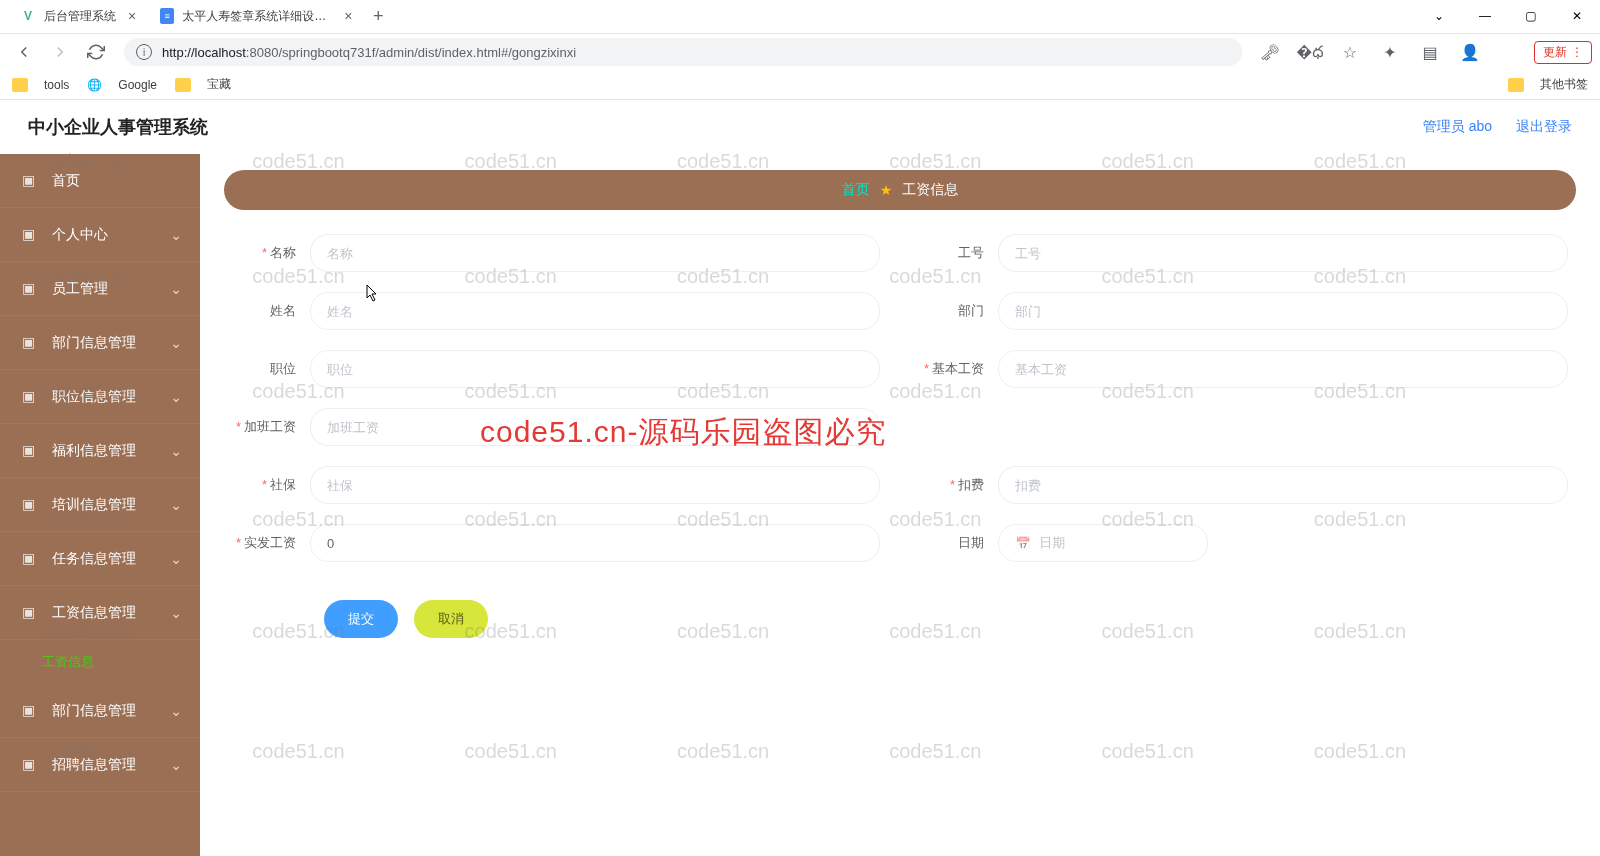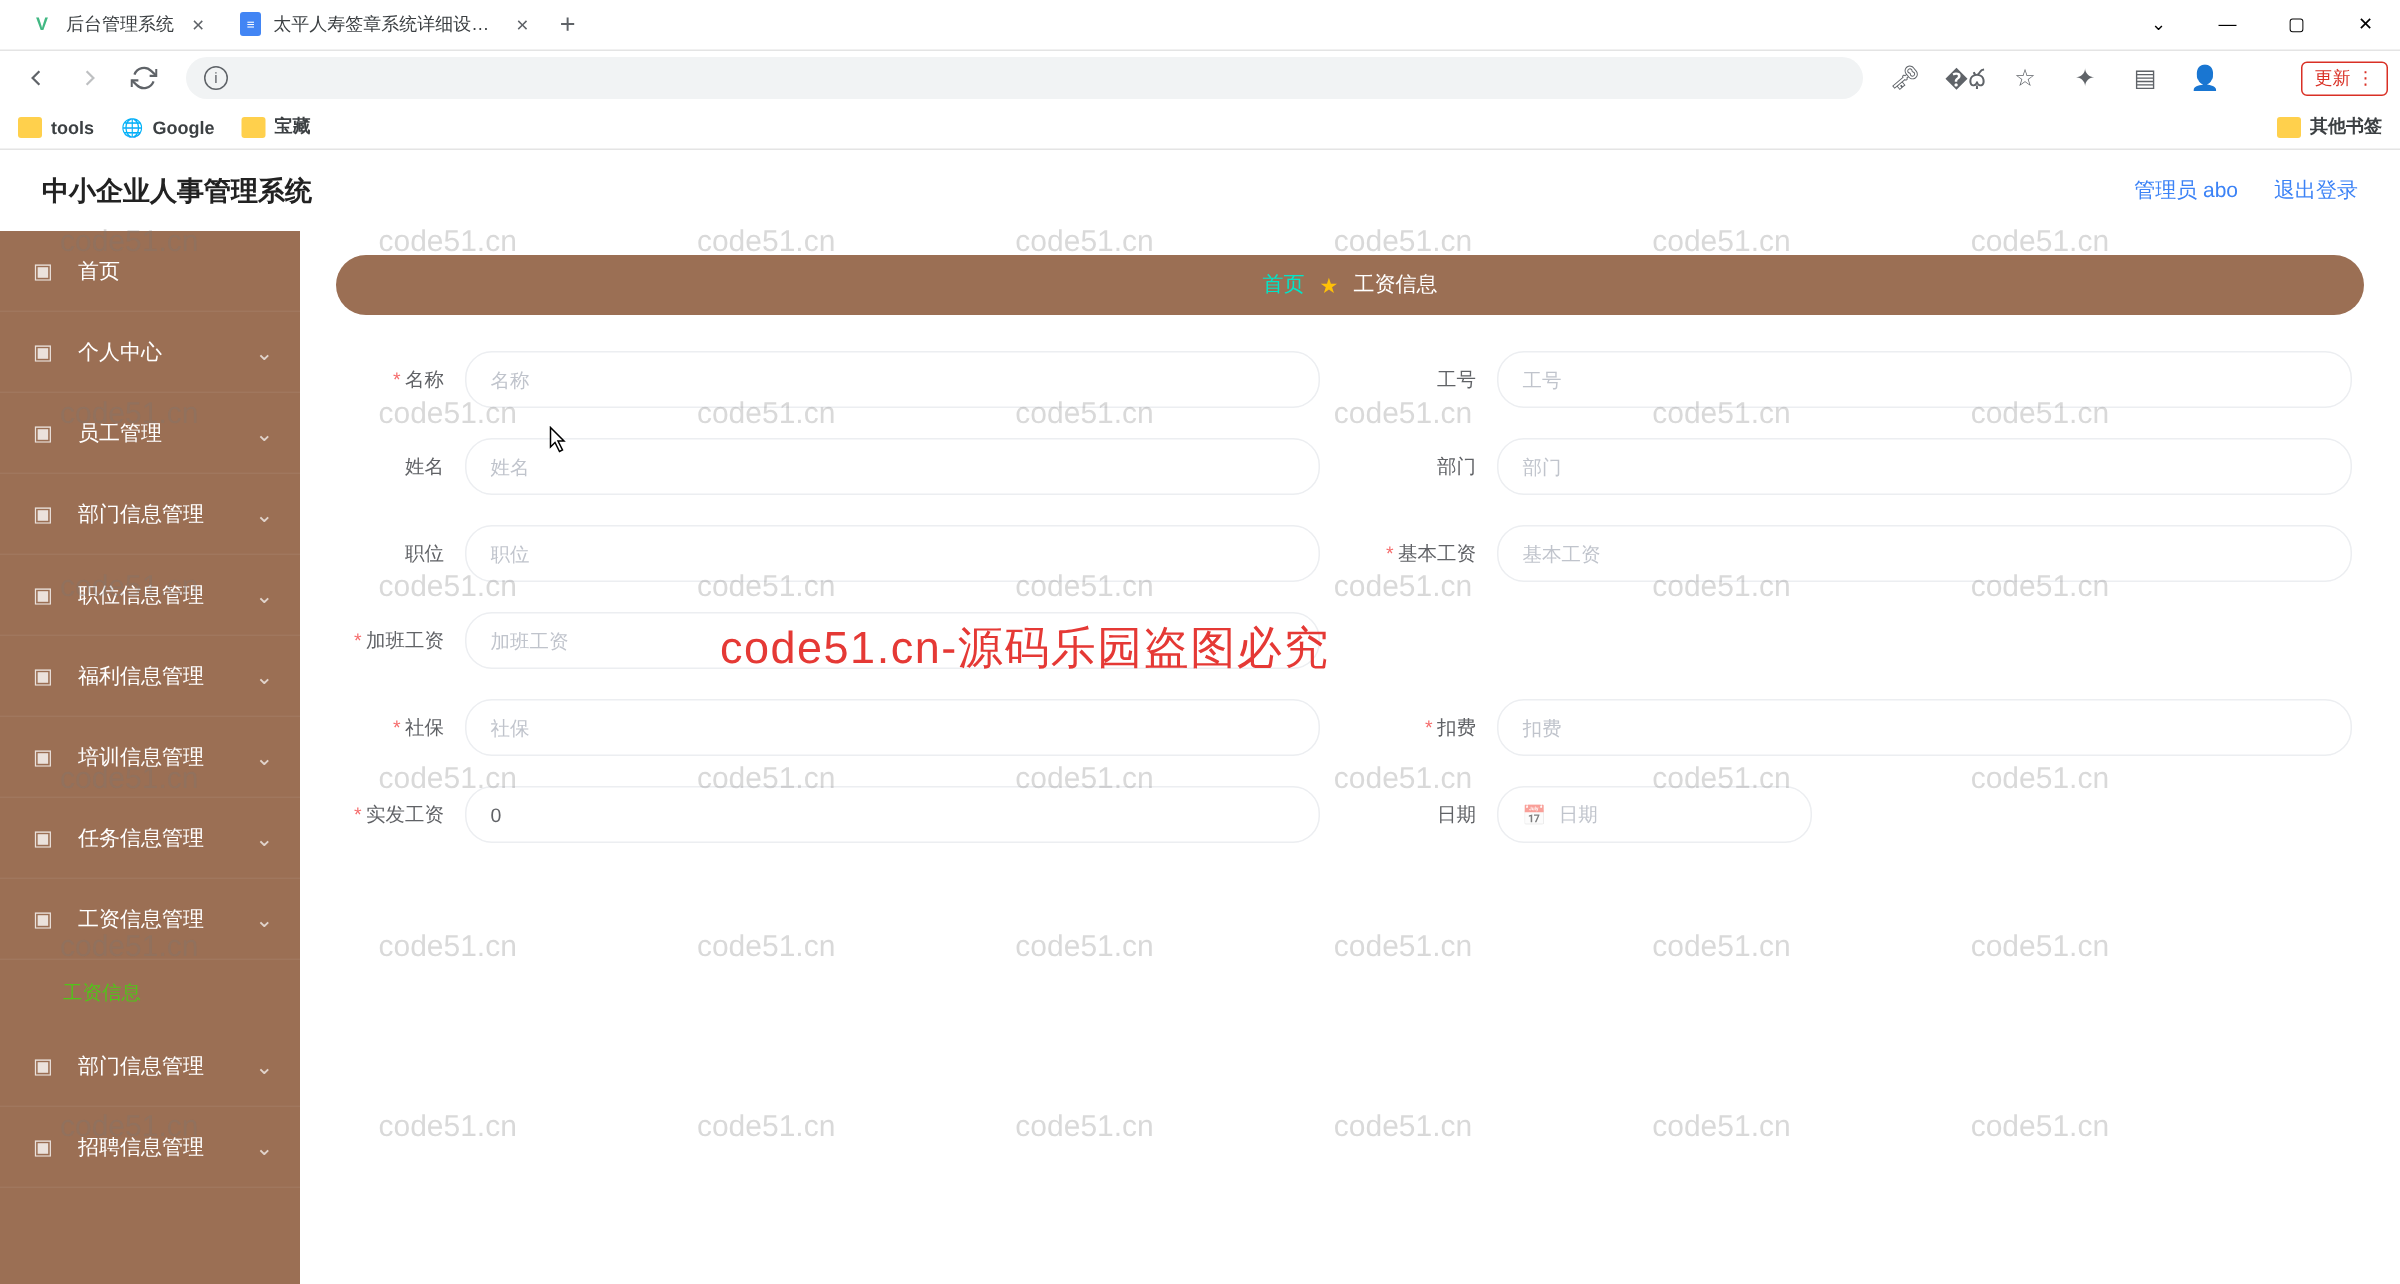--- a/index.html
+++ b/index.html
@@ -22,21 +22,21 @@
 .tbtn svg { width:18px; height:18px; }
 .addr { flex:1; height:28px; background:#f1f3f4; border-radius:14px; display:flex; align-items:center; padding:0 12px; font-size:13px; color:#5f6368; margin:0 8px; }
 .addr .info { width:16px; height:16px; border:1px solid #5f6368; border-radius:50%; display:flex; align-items:center; justify-content:center; font-size:10px; margin-right:10px; }
 .addr .url { color:#202124; }
 .addr .host { color:#202124; }
 .addr .path { color:#5f6368; }
 .tright { display:flex; align-items:center; gap:8px; }
 .updbtn { border:1px solid #d93025; color:#d93025; border-radius:4px; font-size:12px; padding:2px 8px; display:flex; align-items:center; gap:4px; cursor:pointer;margin-left:40px; }
 
 .bookbar { height:30px; display:flex; align-items:center; padding:0 12px; gap:18px; font-size:12px; color:#3c4043; border-bottom:1px solid #e4e4e4; }
-.bmark { display:flex; align-items:center; gap:6px; cursor:pointer;font-weight:bold; }
+.bmark { display:flex; align-items:center; gap:16px; cursor:pointer; }
 .bmark .folder { width:16px; height:14px; background:#ffd04c; border-radius:2px; }
 .bookbar .spacer { flex:1; }
 
 
 .appheader { height:54px; display:flex; align-items:center; padding:0 28px; justify-content:space-between; background:#fff; }
 .appheader .title { font-size:18px; font-weight:700; color:#222; }
 .appheader .right { display:flex; gap:24px; font-size:14px; color:#3b82f6; }
 .appheader .right span { cursor:pointer; }
 
 
@@ -110,20 +110,23 @@
       </svg>
     </div>
   <div class="tbtn">
       <svg viewBox="0 0 24 24" fill="none" stroke="#5f6368" stroke-width="2">
         <path d="M23 4v6h-6M1 20v-6h6"></path>
         <path d="M3.51 9a9 9 0 0114.85-3.36L23 10M1 14l4.64 4.36A9 9 0 0020.49 15"></path>
       </svg>
     </div>
   <div class="addr">
     <span class="info">i</span>
+    <span class="url">
+      <span>http://</span><span class="host">localhost</span><span class="path">:8080</span><span class="path">/springbootq731f/admin/dist/index.html#/gongzixinxi</span>
+    </span>
   </div>
   <div class="tright">
     <div class="tbtn">🗝</div>
     <div class="tbtn">�ధ</div>
     <div class="tbtn">☆</div>
     <div class="tbtn">✦</div>
     <div class="tbtn">▤</div>
     <div class="tbtn">👤</div>
     <div class="updbtn">
         <span>更新</span>
@@ -266,20 +269,24 @@
           <div class="lbl"><span class="req">*</span>实发工资</div>
           <input placeholder="" value="0" style="">
         </div>
         <div class="field">
           <div class="lbl">日期</div>
           <div class="dateinput">
             <span class="dicon">📅</span>
             <span>日期</span>
           </div>
         </div>
+        <div class="actions">
+          <button class="btn primary">提交</button>
+          <button class="btn cancel">取消</button>
+        </div>
       </div>
   </div>
 </div>
 
 <div class="bigwm">code51.cn-源码乐园盗图必究</div>
 <div id="wms">
     <div class="wm" style="top: 150px;">
       <span>code51.cn</span>
       <span>code51.cn</span>
       <span>code51.cn</span>

